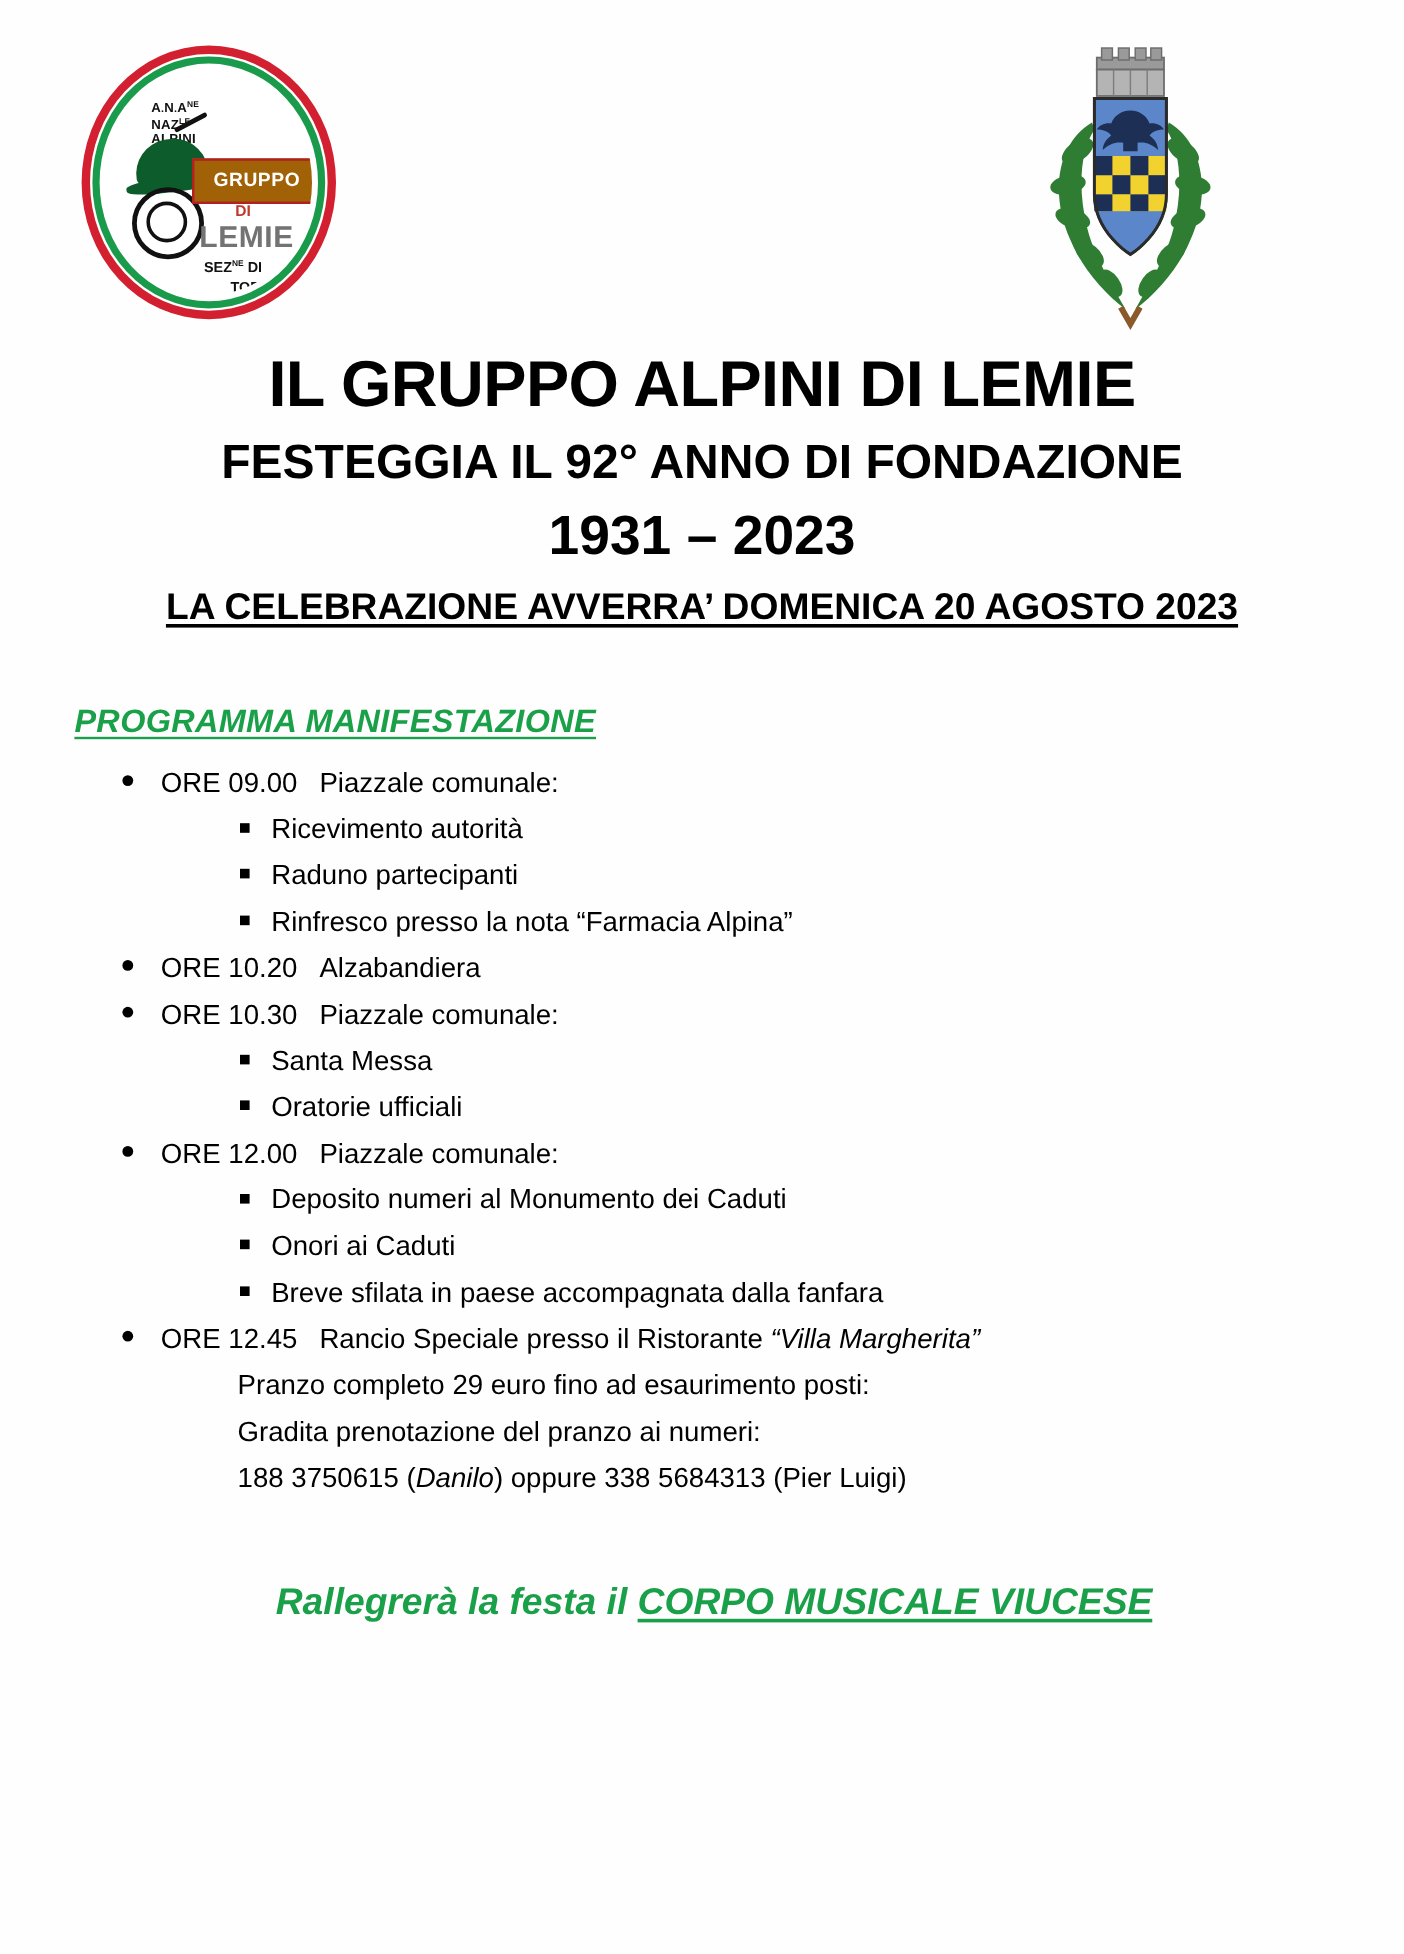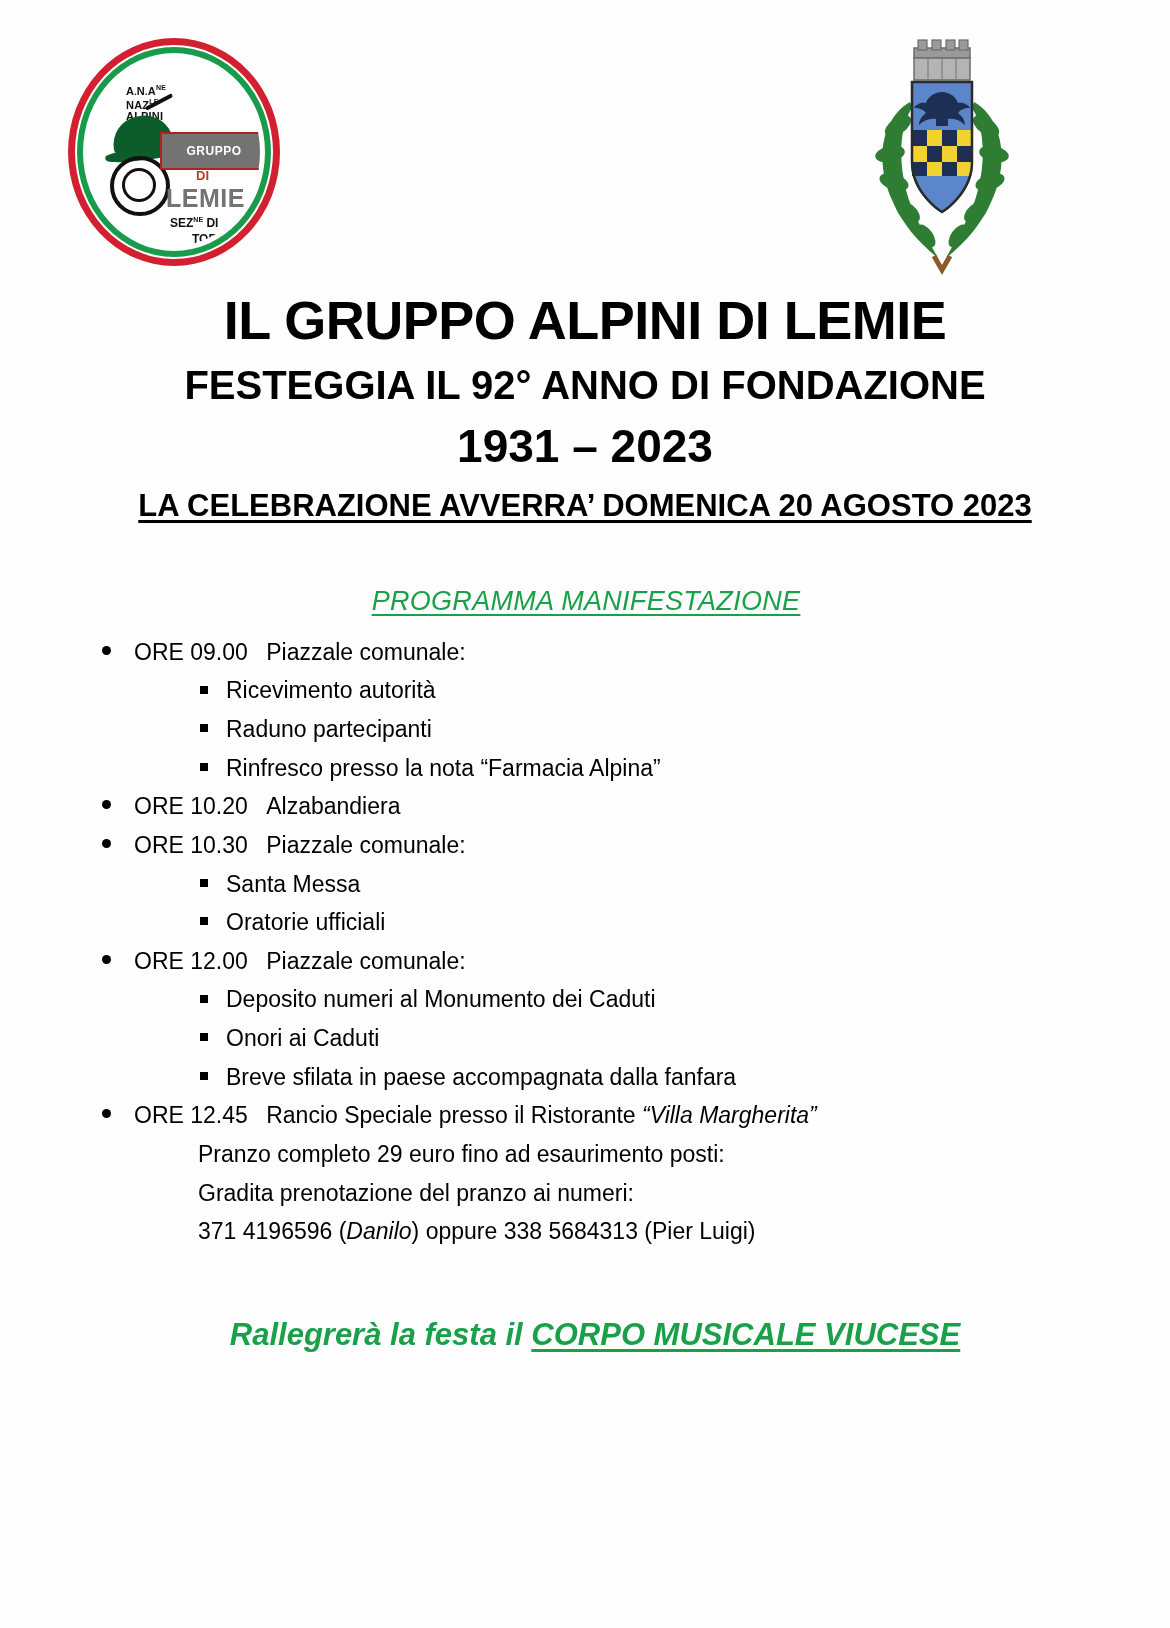--- a/index.html
+++ b/index.html
@@ -117,28 +117,28 @@
     width: 28px; height: 28px;
     border: 3px solid #111;
     border-radius: 50%;
   }
   .ana-logo .band {
     position: absolute;
     left: 72px;
     top: 74px;
     width: 104px;
     height: 34px;
-    background: #737373;
+    background: #a16207;
     border: 2px solid #b22020;
     display: flex;
     align-items: center;
     justify-content: center;
     color: #ffffff;
     font-weight: 800;
-    font-size: 12px;
+    font-size: 16px;
     letter-spacing: .5px;
   }
   .ana-logo .lbl-di {
     position: absolute;
     left: 108px;
     top: 110px;
     font-size: 13px;
     font-weight: 700;
     color: #c0392b;
   }
@@ -210,26 +210,25 @@
 
   
   .program {
     margin-top: 62px;
     padding-left: 62px;
     padding-right: 60px;
   }
   .program-heading {
     color: #1aa049;
     font-size: 27px;
-    font-weight: 400;
+    font-weight: 700;
     font-style: italic;
     text-decoration: underline;
     text-underline-offset: 4px;
     letter-spacing: .3px;
-    text-align: center;
   }
   ul.lvl1 {
     list-style: none;
     margin: 16px 0 0 0;
     padding: 0 0 0 34px;
     font-size: 23px;
     line-height: 1.68;
   }
   ul.lvl1 > li {
     position: relative;
@@ -422,21 +421,21 @@
         <span class="bullet"></span>
         <span class="ore">ORE 12.45</span>
         <span style="margin-left:12px">Rancio Speciale presso il Ristorante </span><span class="it">“Villa Margherita”</span>
       </li>
     </ul>
 
     <div class="note-block">
       <div>Pranzo completo 29 euro fino ad esaurimento posti:</div>
       <div>Gradita prenotazione del pranzo ai numeri:</div>
       <div>
-        <span>371 4196596 (</span><span class="it">Danilo</span><span>) oppure 338 5684313 (Pier Luigi)</span>
+        <span>188 3750615 (</span><span class="it">Danilo</span><span>) oppure 338 5684313 (Pier Luigi)</span>
       </div>
     </div>
   </div>
 
   <div class="footer">
     <span>Rallegrerà la festa il </span><span class="band-name">CORPO MUSICALE VIUCESE</span>
   </div>
 
 </div>
 

